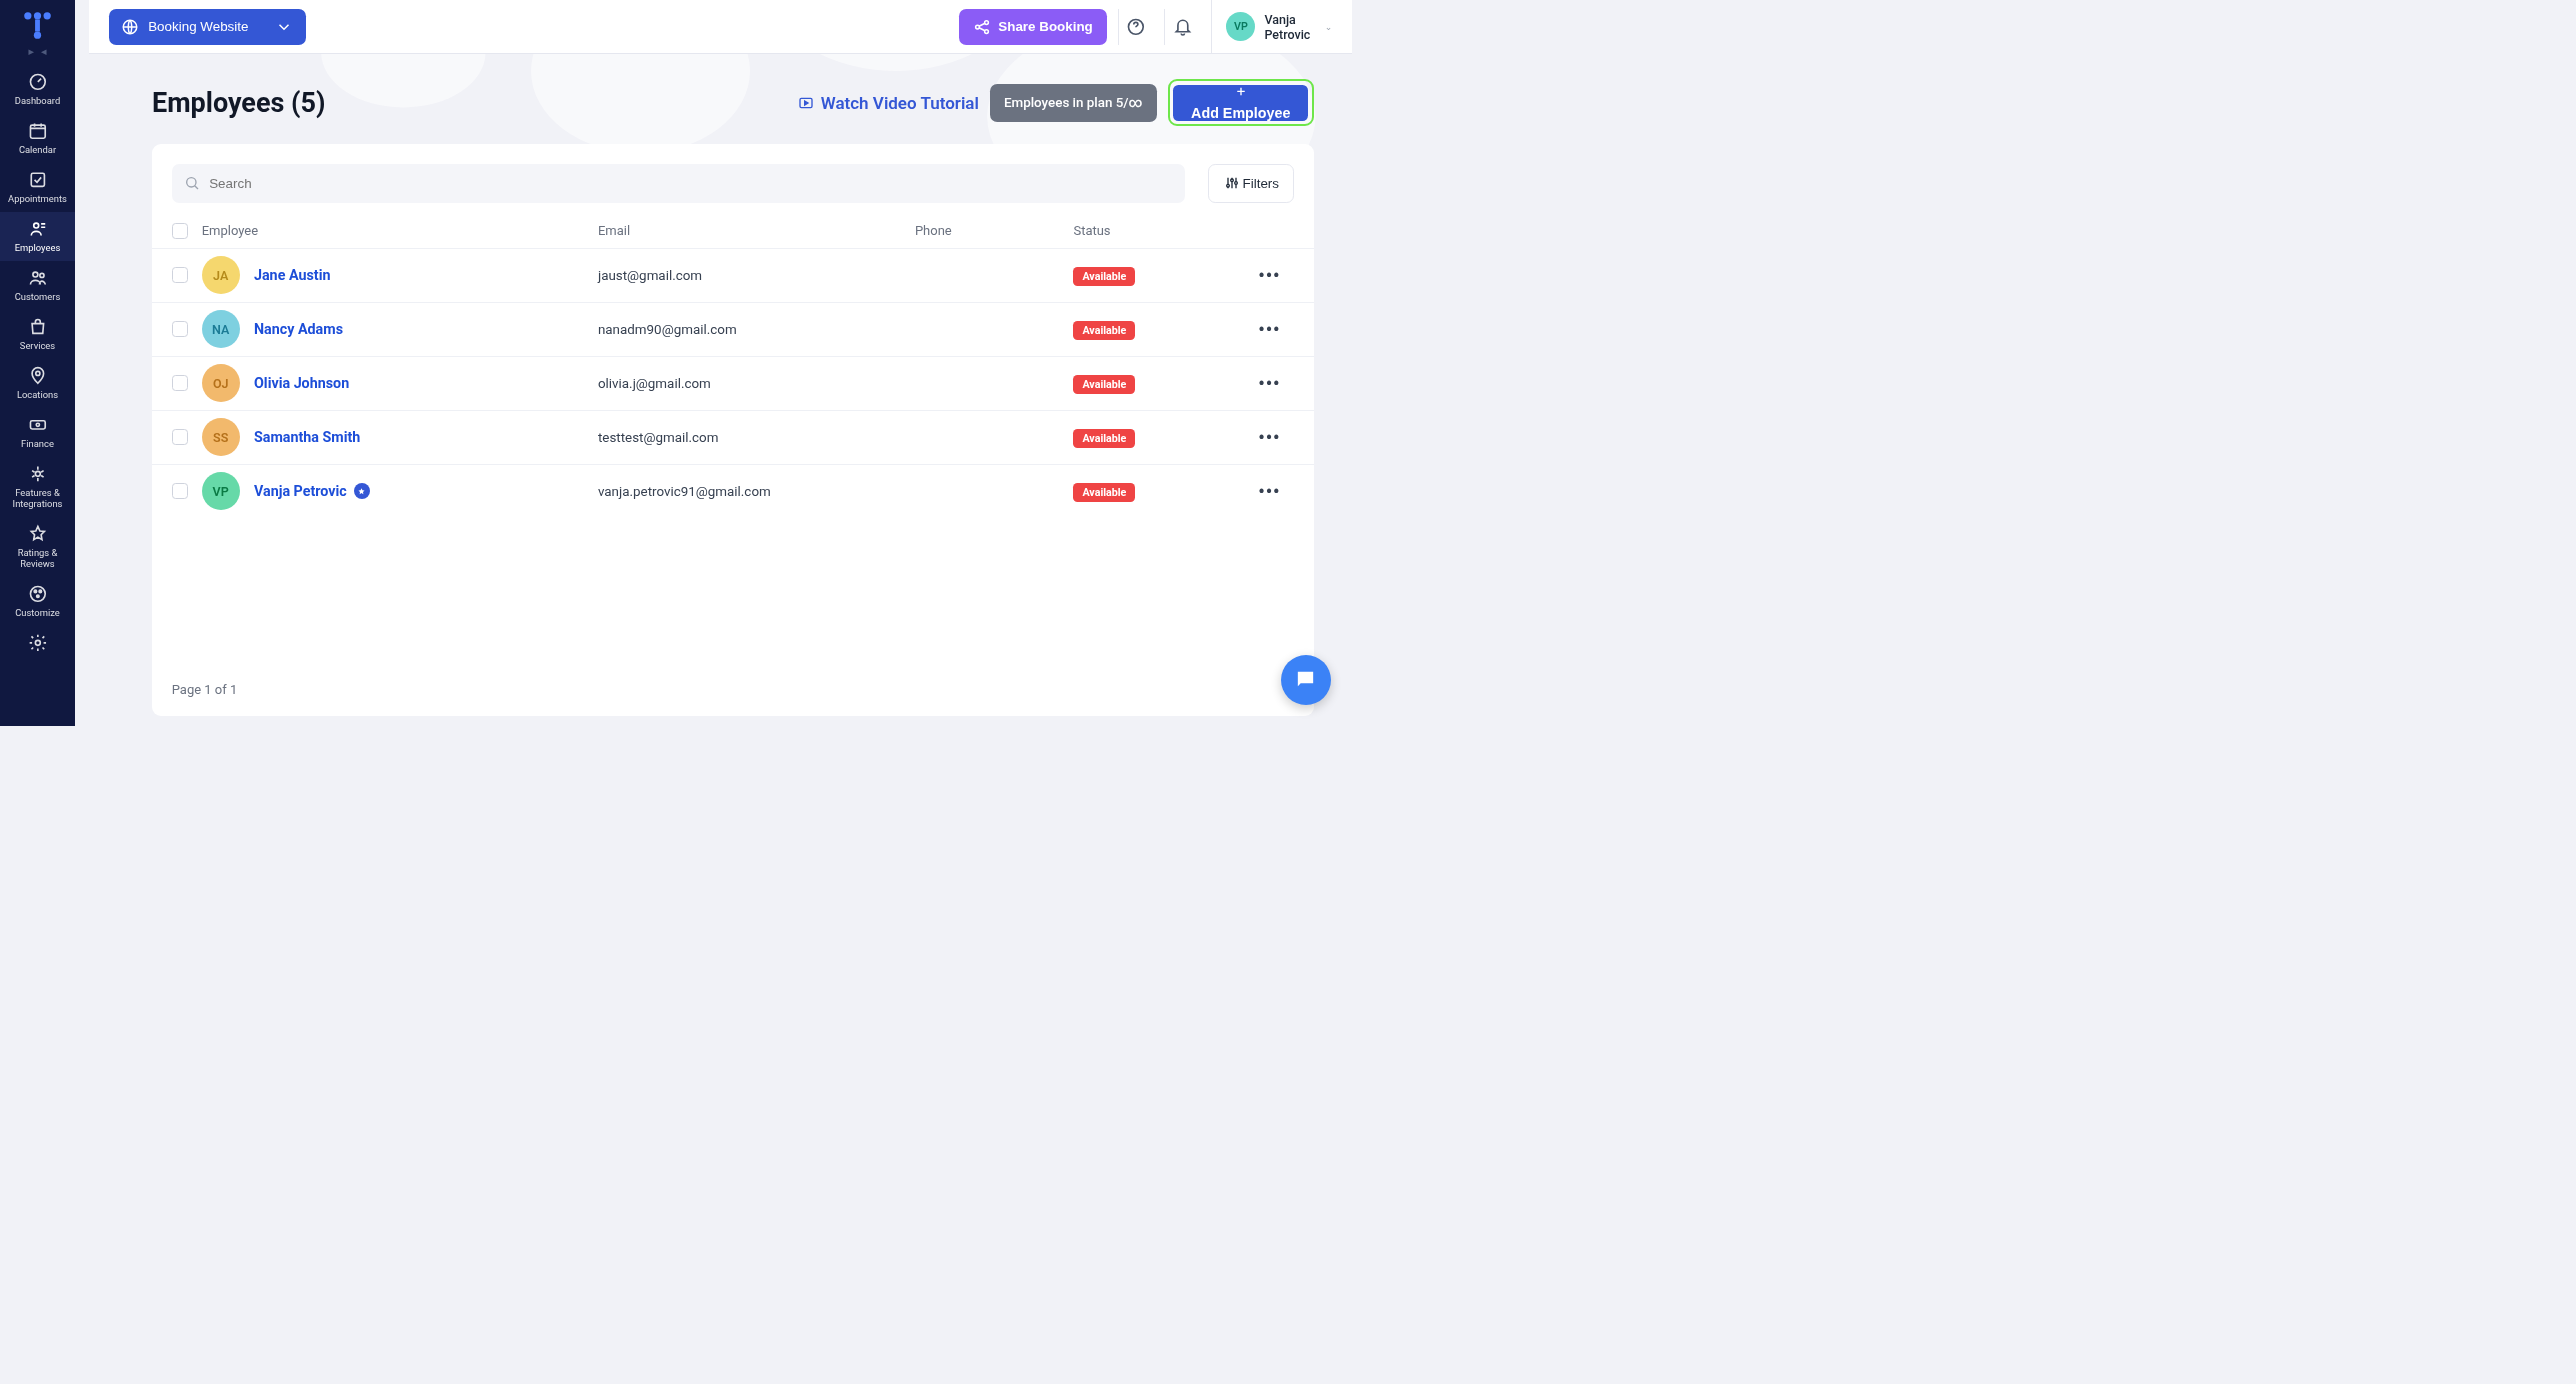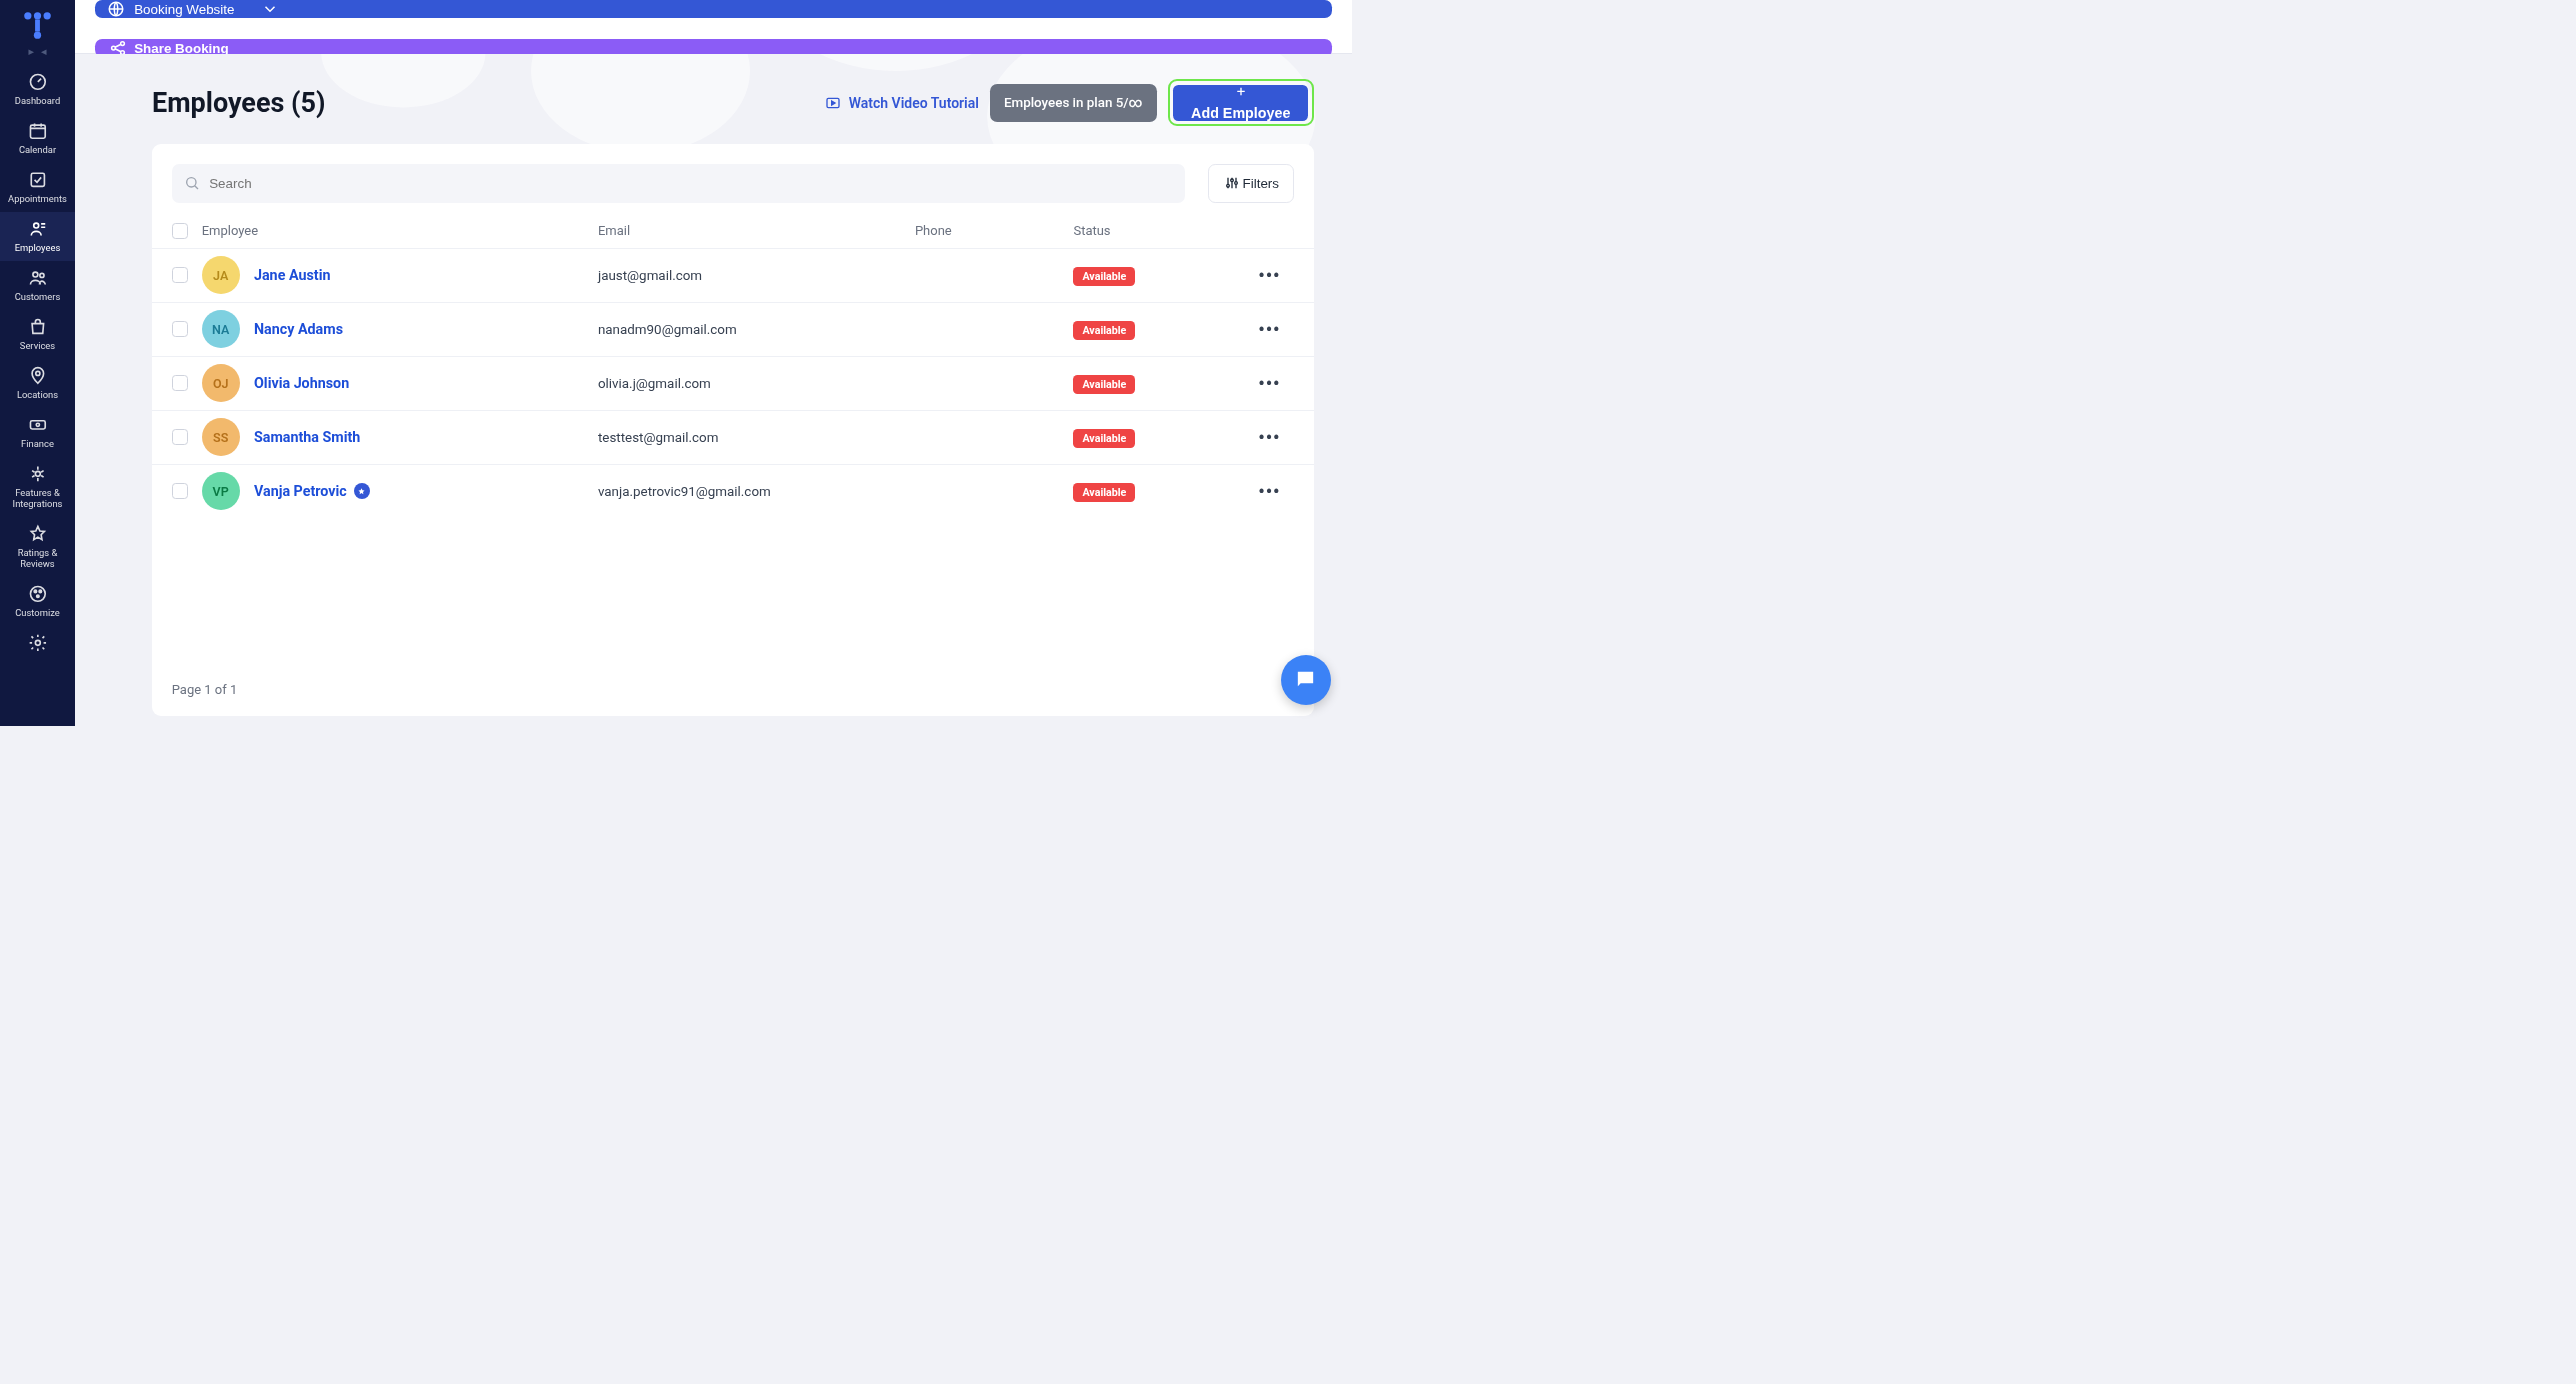--- a/index.html
+++ b/index.html
@@ -10,42 +10,42 @@
 .logo { width: 29px; height: 29px; margin-bottom: 7.2px; }
 .logo svg { fill: #4a7dff; }
 .collapse-toggle { width: 21.5px; height: 9px; margin-bottom: 9px; opacity: 0.5; display: flex; justify-content: center; gap: 7.2px; }
 .collapse-toggle span { color: #8d9bbb; font-size: 7.2px; }
 .nav-item { width: 100%; padding: 7.2px 3.6px; display: flex; flex-direction: column; align-items: center; gap: 3.6px; color: #fff; font-size: 9.4px; text-align: center; cursor: pointer; opacity: 0.85; }
 .nav-item.active { background: #1a2454; opacity: 1; }
 .nav-item svg { width: 19.7px; height: 19.7px; }
 .nav-label { line-height: 1.2; }
 
 
-.topbar { position: absolute; left: 75px; top: 0; right: 0; height: 54px; background: #fff; border-bottom: 0.9px solid #e5e7ef; display: flex; padding: 0 19.7px; gap: 10.7px; flex-direction: column; }
+.topbar { position: absolute; left: 89px; top: 0; right: 0; height: 54px; background: #fff; border-bottom: 0.9px solid #e5e7ef; display: flex; align-items: center; padding: 0 19.7px; gap: 10.7px; }
 .booking-btn { background: #3457d5; color: #fff; border: none; border-radius: 7.2px; height: 36px; padding: 0 12.5px; display: flex; align-items: center; gap: 9px; font-size: 13.4px; font-weight: 500; cursor: pointer; }
 .booking-btn svg { width: 18px; height: 18px; }
 .booking-btn .chev { margin-left: 18px; }
 .spacer { flex: 1; }
 .share-btn { background: #8b5cf6; color: #fff; border: none; border-radius: 7.2px; height: 36px; padding: 0 14.3px; display: flex; align-items: center; gap: 7.2px; font-size: 13.4px; font-weight: 600; cursor: pointer; }
 .share-btn svg { width: 18px; height: 18px; }
 .icon-btn { width: 36px; height: 36px; display: flex; align-items: center; justify-content: center; cursor: pointer; color: #4a5568; border-left: 0.9px solid #e5e7ef; margin-left: 0; }
 .icon-btn svg { width: 19.7px; height: 19.7px; }
 .user-area { display: flex; align-items: center; gap: 9px; padding-left: 14.3px; border-left: 0.9px solid #e5e7ef; cursor: pointer; height: 100%; }
 .user-avatar { width: 29px; height: 29px; border-radius: 50%; background: #66d9c7; color: #0a7a5f; display: flex; align-items: center; justify-content: center; font-size: 10.7px; font-weight: 600; }
 .user-name { font-size: 12.5px; color: #1f2937; font-weight: 500; line-height: 1.2; }
 .user-chev { color: #9ca3af; font-size: 9px; margin-left: 5.4px; }
 
 
 .main { position: absolute; left: 75px; top: 54px; right: 0; bottom: 0; background: #f1f2f7; overflow: hidden; }
 .bg-blobs { position: absolute; top: -54px; right: 0; width: 100%; height: 233px; pointer-events: none; opacity: .55; }
 .bg-blobs svg { width: 100%; height: 100%; }
 
 .page-header { display: flex; align-items: center; padding: 25px 38px 18px 77px; position: relative; z-index: 2; gap: 10.7px; }
 .page-title { font-size: 27px; font-weight: 700; color: #111827; flex: 1; }
-.watch-link { display: flex; align-items: center; gap: 7.2px; color: #3457d5; font-size: 14px; font-weight: 600; cursor: pointer; }
+.watch-link { display: flex; align-items: center; gap: 7.2px; color: #3457d5; font-size: 17px; font-weight: 600; cursor: pointer; }
 .watch-link svg { width: 16px; height: 16px; }
 .plan-badge { background: #6b7280; color: #fff; border-radius: 7.2px; padding: 0 14.3px; height: 38px; display: flex; align-items: center; font-size: 13.4px; font-weight: 500; }
 .add-wrap { border: 2.7px solid #6ee64a; border-radius: 9px; padding: 3.6px; }
 .add-employee { background: #3457d5; color: #fff; border: none; border-radius: 5.4px; height: 36px; padding: 0 18px; display: flex; align-items: center; gap: 7.2px; font-size: 14.3px; font-weight: 600; cursor: pointer; flex-direction: column; }
 .add-employee svg { width: 16px; height: 16px; }
 
 
 .card { background: #fff; border-radius: 9px; margin: 0 38px 0 77px; height: 572px; position: relative; z-index: 2; padding: 19.7px 0; display: flex; flex-direction: column; }
 .card-toolbar { display: flex; padding: 0 19.7px; gap: 10.7px; margin-bottom: 10.7px; }
 .search-wrap { flex: 1; background: #f4f5f9; border-radius: 7.2px; display: flex; align-items: center; padding: 0 12.5px; height: 39px; }

